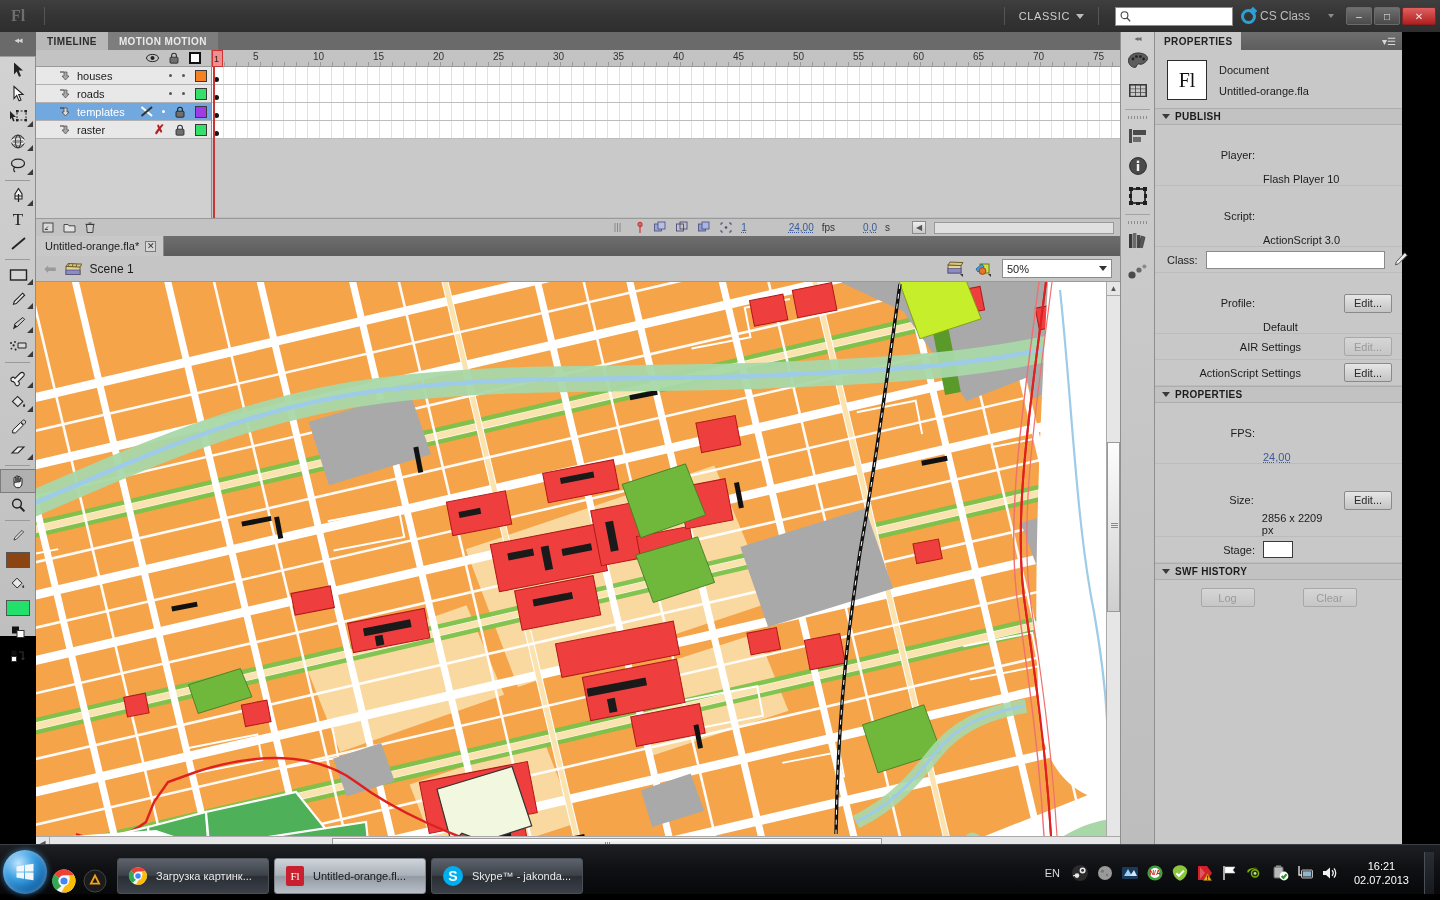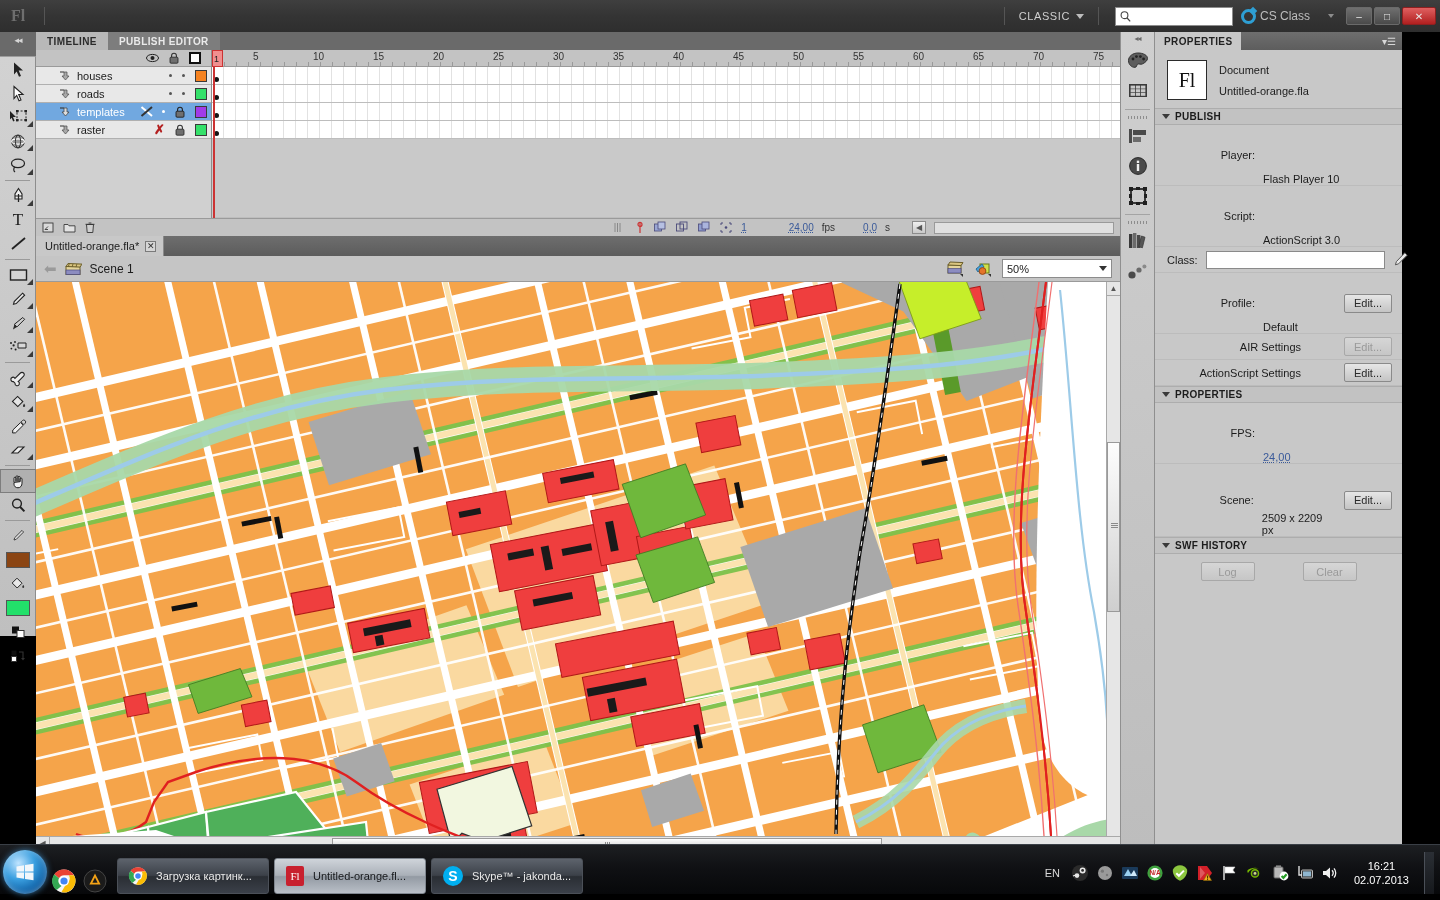--- a/index.html
+++ b/index.html
@@ -312,21 +312,21 @@
     </div>
   </div>
 
   <div class="tl-collapse">
     <div class="arrows">◂◂</div>
   </div>
 
   <div class="timeline-wrap">
     <div class="tl-tabs">
       <div class="tl-tab active">TIMELINE</div>
-      <div class="tl-tab inactive">PUBLISH EDITOR</div>
+      <div class="tl-tab inactive">MOTION MOTION</div>
       <div class="filler"></div>
     </div>
 
     <div class="tl-body">
 
       <div class="layers-col">
         <div class="layers-head">
           <svg width="13" height="10" viewBox="0 0 13 10">
             <ellipse cx="6.5" cy="5" rx="6" ry="3.6" fill="none" stroke="#222" stroke-width="1"></ellipse>
             <circle cx="6.5" cy="5" r="2" fill="#222"></circle>
@@ -1164,23 +1164,27 @@
 
       <div class="sect-head">
         <span class="tri"></span>
         <span>PROPERTIES</span>
       </div>
       <div class="prow">
         <span class="plabel">FPS:</span>
         <span class="pvalue link">24,00</span>
       </div>
       <div class="prow">
-        <span class="plabel">Scene:</span>
-        <span class="pvalue">2509 x 2209 px</span>
+        <span class="plabel">Size:</span>
+        <span class="pvalue">2856 x 2209 px</span>
         <span class="btn mla">Edit...</span>
+      </div>
+      <div class="prow">
+        <span class="plabel">Stage:</span>
+        <span class="stage-chip"></span>
       </div>
 
       <div class="sect-head">
         <span class="tri"></span>
         <span>SWF HISTORY</span>
       </div>
       <div class="swf-btns">
         <span class="btn dis" style="min-width:54px;">Log</span>
         <span class="btn dis" style="min-width:54px;">Clear</span>
       </div>

